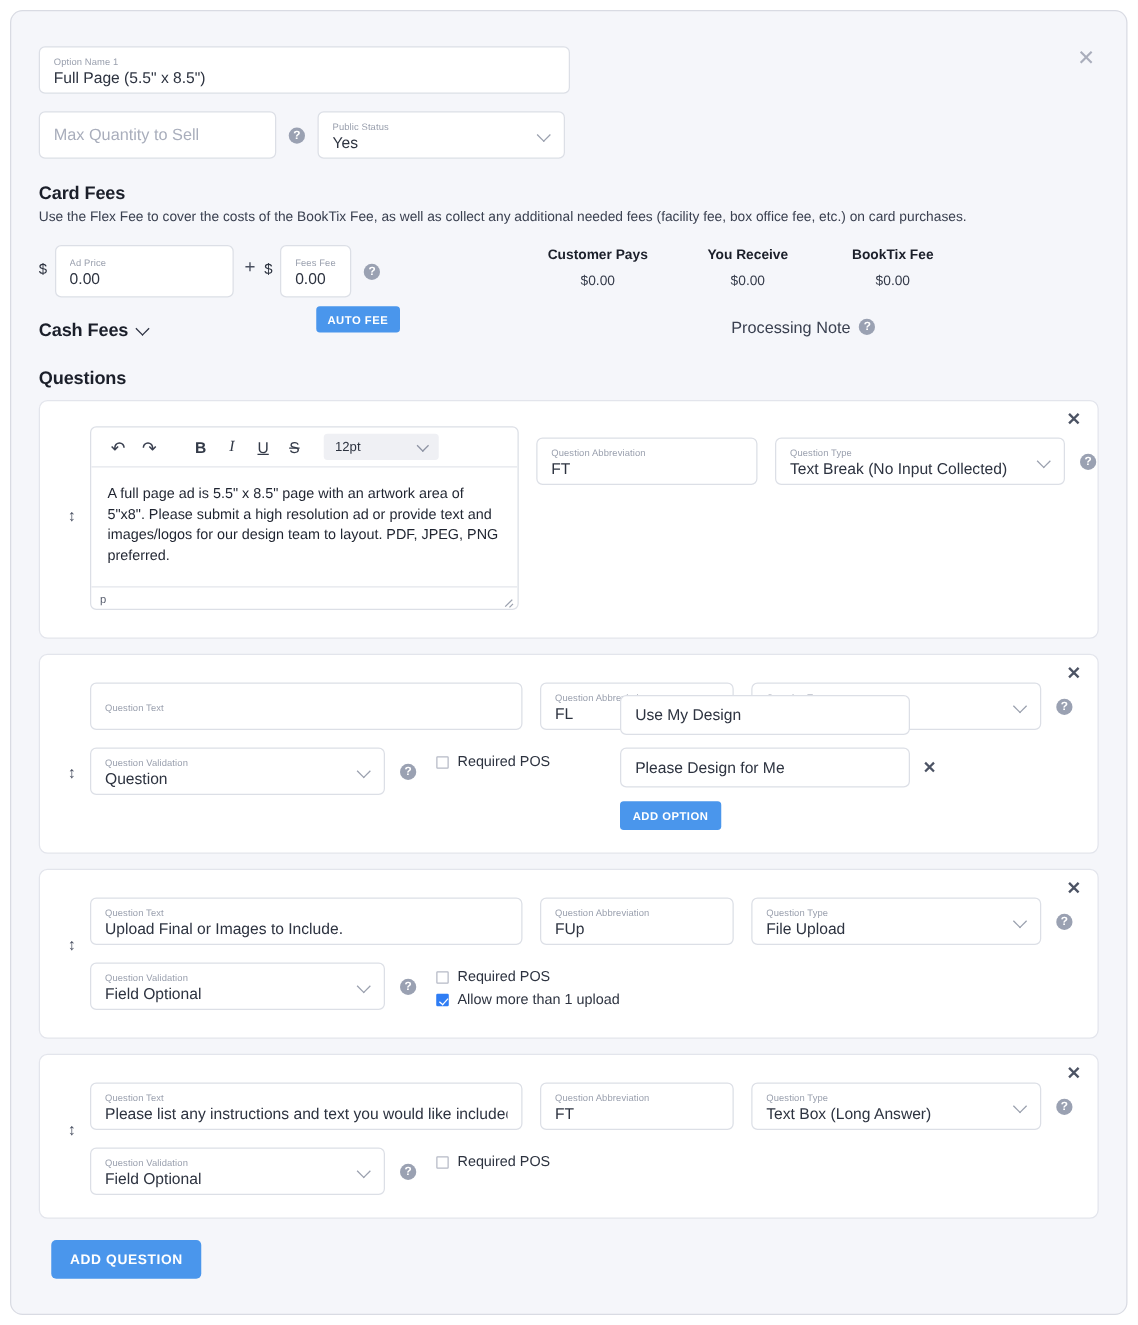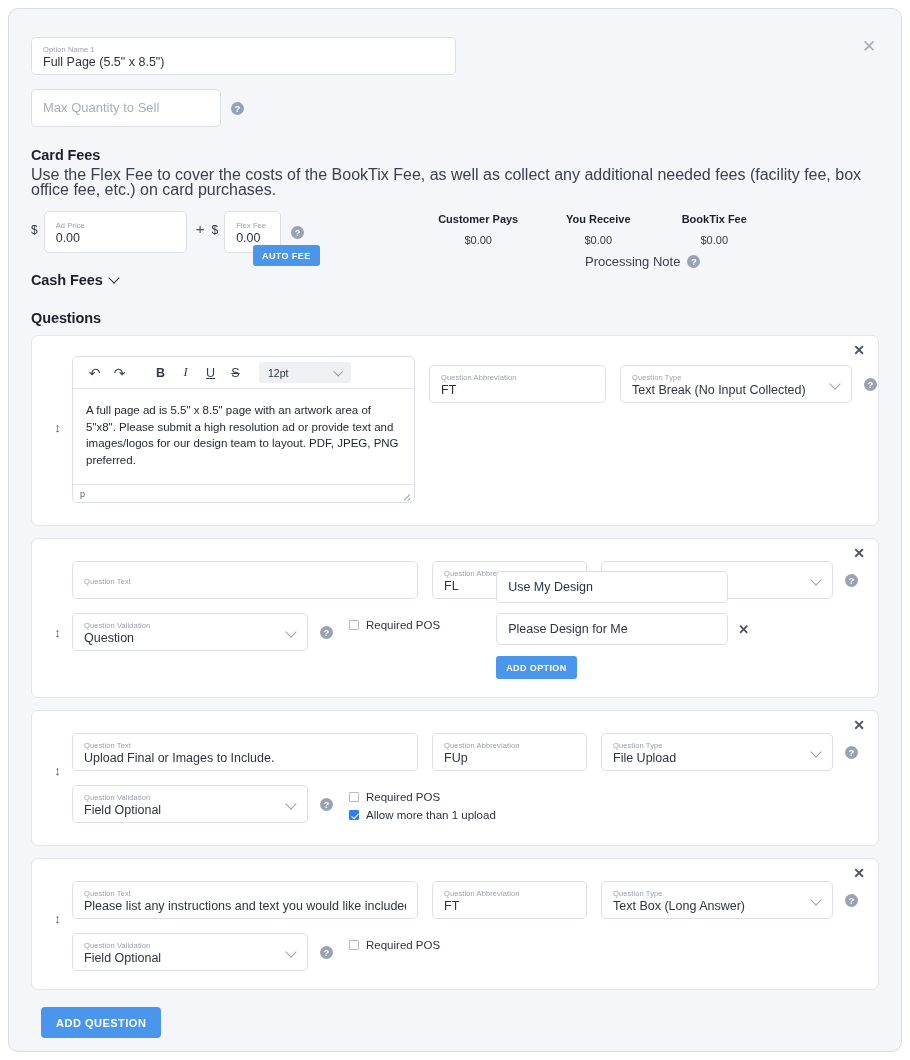--- a/index.html
+++ b/index.html
@@ -106,21 +106,21 @@
 
   
   h3.sect {
     font-size: 14.5px;
     font-weight: bold;
     color: #1b1f2a;
     margin: 20px 0 4px 0;
     letter-spacing: -.1px;
   }
   .sect-desc {
-    font-size: 16px;
+    font-size: 11px;
     color: #3a4050;
     margin: 0 0 14px 0;
     line-height: 15px;
   }
   .fees-wrap { display: flex; align-items: flex-start; }
   .fees-left { display: flex; align-items: flex-start; }
   .dollar {
     font-size: 12px; color: #2d3340;
     margin: 12px 6px 0 0;
   }
@@ -405,37 +405,42 @@
       <div class="flab">Option Name 1</div>
       <div class="fval">Full Page (5.5" x 8.5")</div>
     </div>
 
     
     <div class="row2">
       <div class="field placeholder-only maxqty">
         <div class="fph">Max Quantity to Sell</div>
       </div>
       <div class="help" style="margin:0 10px;">?</div>
+      <div class="field pubstat">
+        <div class="flab">Public Status</div>
+        <div class="fval">Yes</div>
+        <span class="caret"></span>
+      </div>
     </div>
 
     
     <h3 class="sect">Card Fees</h3>
     <p class="sect-desc">Use the Flex Fee to cover the costs of the BookTix Fee, as well as collect any additional needed fees (facility fee, box office fee, etc.) on card purchases.</p>
 
     <div class="fees-wrap">
       <div class="fees-left">
         <div class="dollar">$</div>
         <div class="field adprice">
           <div class="flab">Ad Price</div>
           <div class="fval">0.00</div>
         </div>
         <div class="plus">+</div>
         <div class="dollar">$</div>
         <div class="field flexfee">
-          <div class="flab">Flex Fee</div>
+          <div class="flab">Fees Fee</div>
           <div class="fval">0.00</div>
         </div>
         <div class="help">?</div>
       </div>
 
       <div class="fees-right">
         <div class="feecol">
           <div class="fh">Customer Pays</div>
           <div class="fv">$0.00</div>
         </div>

